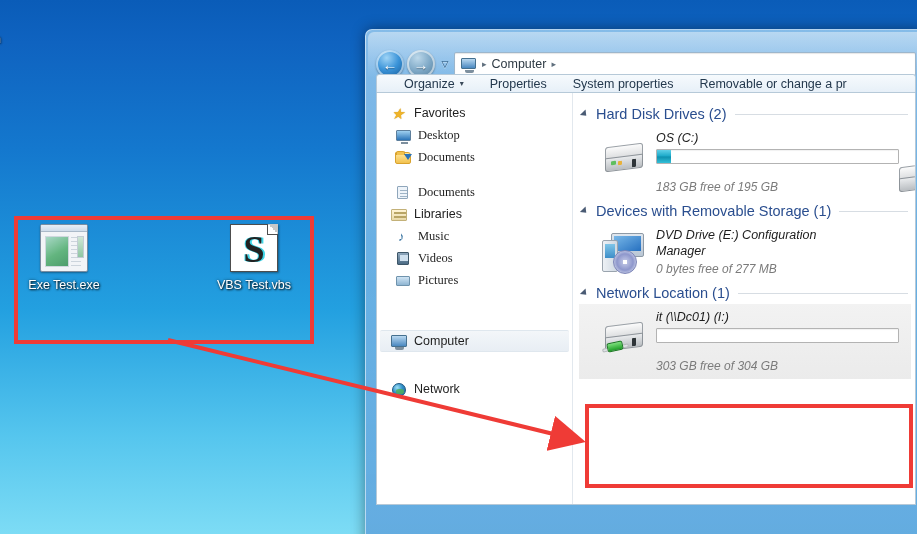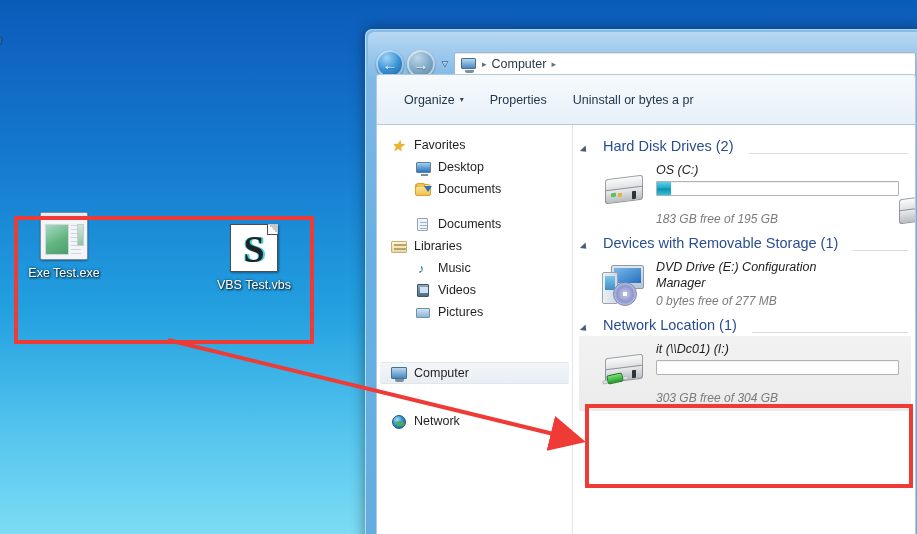--- a/index.html
+++ b/index.html
@@ -163,21 +163,21 @@
   .addr-ic { flex: none; width: 16px; height: 16px; margin-right: 3px; position: relative; }
   .addr-seg {
     font-size: 12.5px; color: #2e3a44;
     padding: 0 3px; white-space: nowrap;
   }
   .addr-sep { color: #5f6f7d; font-size: 9px; padding: 0 2px; }
 
   
   .toolbar {
     position: relative;
-    height: 51px;
+    height: 19px;
     background: linear-gradient(to bottom,#f6fafd,#e7f0f8);
     border: 1px solid #b6c9d8;
     border-bottom: 1px solid #b6c9d8;
     border-radius: 3px 3px 0 0;
     display: flex; align-items: center;
     padding-left: 14px;
     overflow: hidden;
   }
   .tb-item {
     font-size: 12.5px; color: #23384d;
@@ -206,44 +206,44 @@
     border-right: 1px solid #e2e8ee;
     padding-top: 9px;
     overflow: hidden;
   }
   .nav-item {
     display: flex; align-items: center;
     height: 22px; padding-left: 14px;
     font-size: 12.5px; color: #1f1f1f;
     white-space: nowrap;
   }
-  .nav-item.child { padding-left: 38px; }
+  .nav-item.child { padding-left: 18px; font-family: Liberation Serif, serif; }
   .nav-item.selected {
     background: linear-gradient(to bottom,#f3f6f9,#e8eef4);
     border-top: 1px solid #dfe7ee;
     border-bottom: 1px solid #dfe7ee;
     margin: 0 3px;
     padding-left: 11px;
     border-radius: 2px;
   }
   .nav-ic { width: 17px; height: 17px; margin-right: 6px; flex: none; position: relative; }
   .nav-gap { height: 13px; }
 
   
   .content {
     flex: 1 1 auto;
     background: #fff;
     padding: 10px 0 0 6px;
     overflow: hidden;
     position: relative;
   }
   .grp-head {
-    display: flex; align-items: flex-end;
+    display: flex; align-items: center;
     padding: 3px 7px 3px 3px;
-    gap: 15px;
+    gap: 8px;
   }
   .grp-tri {
     width: 0; height: 0; flex: none;
     border-left: 5px solid #4a5b74;
     border-top: 4px solid transparent;
     border-bottom: 4px solid transparent;
     transform: rotate(45deg);
     margin-right: 1px;
   }
   .grp-title {
@@ -409,21 +409,21 @@
                background:#4fae5a; border-radius:40%; opacity:.85; }
   .addr-ic .ic-comp { left:0; top:2px; width:15px; height:11px; }
 </style>
 </head>
 <body>
 
 <div id="root">
 
   <div class="desk-partial-label">n</div>
 
-  <div class="desk-icon" style="left:16px; top:212px;">
+  <div class="desk-icon" style="left:16px; top:224px;">
     <div class="glyph">
       <div class="exe-win">
         <div class="tbar"></div>
         <div class="body">
           <div class="pane"></div>
           <div class="lines">
               <i></i>
               <i></i>
               <i></i>
               <i></i>
@@ -471,21 +471,24 @@
 
     <div class="toolbar">
       <div class="tb-item">
         <span>Organize</span>
         <span class="tb-caret">▾</span>
       </div>
       <div class="tb-item">
         <span>Properties</span>
       </div>
       <div class="tb-item">
-        <span>Uninstall or bytes a pr</span>
+        <span>System properties</span>
+      </div>
+      <div class="tb-item">
+        <span>Removable or change a pr</span>
       </div>
     </div>
 
     <div class="winbody">
 
       <div class="sidebar">
 
         <div class="nav-item">
           <span class="nav-ic">
               <i class="ic-star">★</i>

